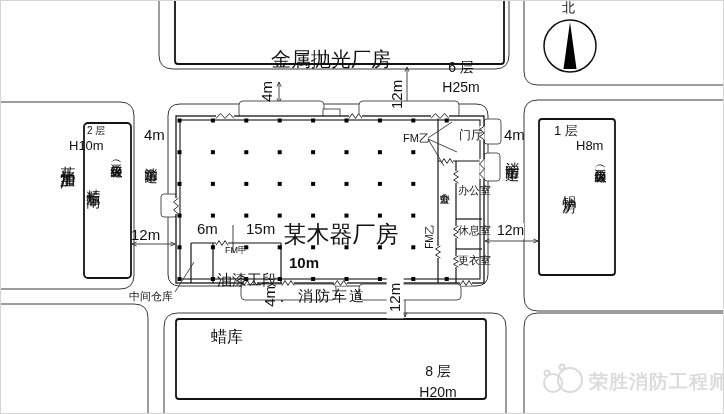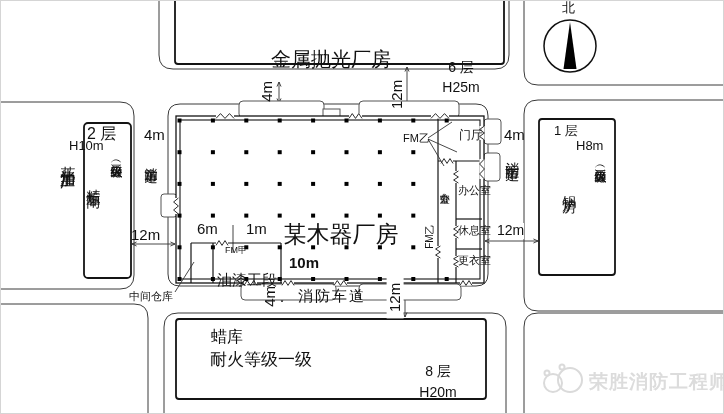--- a/index.html
+++ b/index.html
@@ -204,32 +204,31 @@
   </g>
 </svg>
 
 <div class="lbl c" style="left:240px;top:12px;width:180px;font-size:20px;">金属抛光厂房</div>
 <div class="lbl c" style="left:430px;top:24px;width:60px;font-size:14px;">6 层</div>
 <div class="lbl c" style="left:430px;top:44px;width:60px;font-size:14px;">H25m</div>
 
 <div class="lbl" style="left:561px;top:0px;font-size:13px;">北</div>
 
 <div class="lbl v" style="left:58px;top:153px;height:118px;font-size:15px;">花生油加工厂</div>
-<div class="lbl" style="left:86px;top:124px;font-size:16px;">2 层</div>
+<div class="lbl" style="left:86px;top:124px;font-size:10px;">2 层</div>
 <div class="lbl" style="left:68px;top:138px;font-size:13px;text-align:right;">H10m</div>
 <div class="lbl v" style="left:84px;top:177px;height:72px;font-size:14px;">精炼车间</div>
 <div class="lbl v" style="left:108px;top:155px;height:122px;font-size:12px;letter-spacing:0;">（耐火等级二级）</div>
 
 <div class="lbl" style="left:553px;top:123px;font-size:13px;">1 层</div>
 <div class="lbl" style="left:551px;top:138px;font-size:13px;margin-left:24px;">H8m</div>
 <div class="lbl v" style="left:560px;top:183px;height:56px;font-size:14px;">锅炉房</div>
 <div class="lbl v" style="left:592px;top:160px;height:118px;font-size:12px;letter-spacing:0;">（耐火等级三级）</div>
 
 <div class="lbl" style="left:210px;top:327px;font-size:16px;">蜡库</div>
-<div class="lbl" style="left:209px;top:349px;font-size:17px;">耐火等级一级</div>
 <div class="lbl c" style="left:407px;top:328px;width:60px;font-size:14px;">8 层</div>
 <div class="lbl c" style="left:407px;top:349px;width:60px;font-size:14px;">H20m</div>
 
 <div class="lbl c" style="left:270px;top:186px;width:140px;font-size:23px;">某木器厂房</div>
 
 <div class="lbl" style="left:458px;top:128px;font-size:12px;">门厅</div>
 <div class="lbl v" style="left:438px;top:184px;height:36px;font-size:10px;letter-spacing:0;">办公室</div>
 <div class="lbl" style="left:457px;top:183px;font-size:11px;">办公室</div>
 <div class="lbl" style="left:457px;top:223px;font-size:11px;">休息室</div>
 <div class="lbl" style="left:457px;top:253px;font-size:11px;">更衣室</div>
@@ -246,18 +245,18 @@
 
 <div class="lbl" style="left:143px;top:126px;font-size:15px;">4m</div>
 <div class="lbl" style="left:130px;top:226px;font-size:15px;">12m</div>
 <div class="lbl rot" style="left:248px;top:82px;width:36px;font-size:15px;">4m</div>
 <div class="lbl rot" style="left:375px;top:85px;width:42px;font-size:15px;">12m</div>
 <div class="lbl" style="left:503px;top:126px;font-size:15px;">4m</div>
 <div class="lbl" style="left:496px;top:222px;font-size:14px;background:#fff;">12m</div>
 <div class="lbl rot" style="left:251px;top:287px;width:36px;font-size:15px;">4m</div>
 <div class="lbl rot" style="left:373px;top:288px;width:42px;font-size:15px;background:#fff;">12m</div>
 <div class="lbl" style="left:196px;top:220px;font-size:15px;">6m</div>
-<div class="lbl" style="left:245px;top:220px;font-size:15px;">1m</div>
+<div class="lbl" style="left:245px;top:220px;font-size:15px;">15m</div>
 <div class="lbl" style="left:288px;top:254px;font-size:15px;font-weight:bold;">10m</div>
 
 <div class="lbl wm" style="left:588px;top:370px;font-size:19px;letter-spacing:1px;">荣胜消防工程师</div>
 
 </div>
 
 </body></html>

